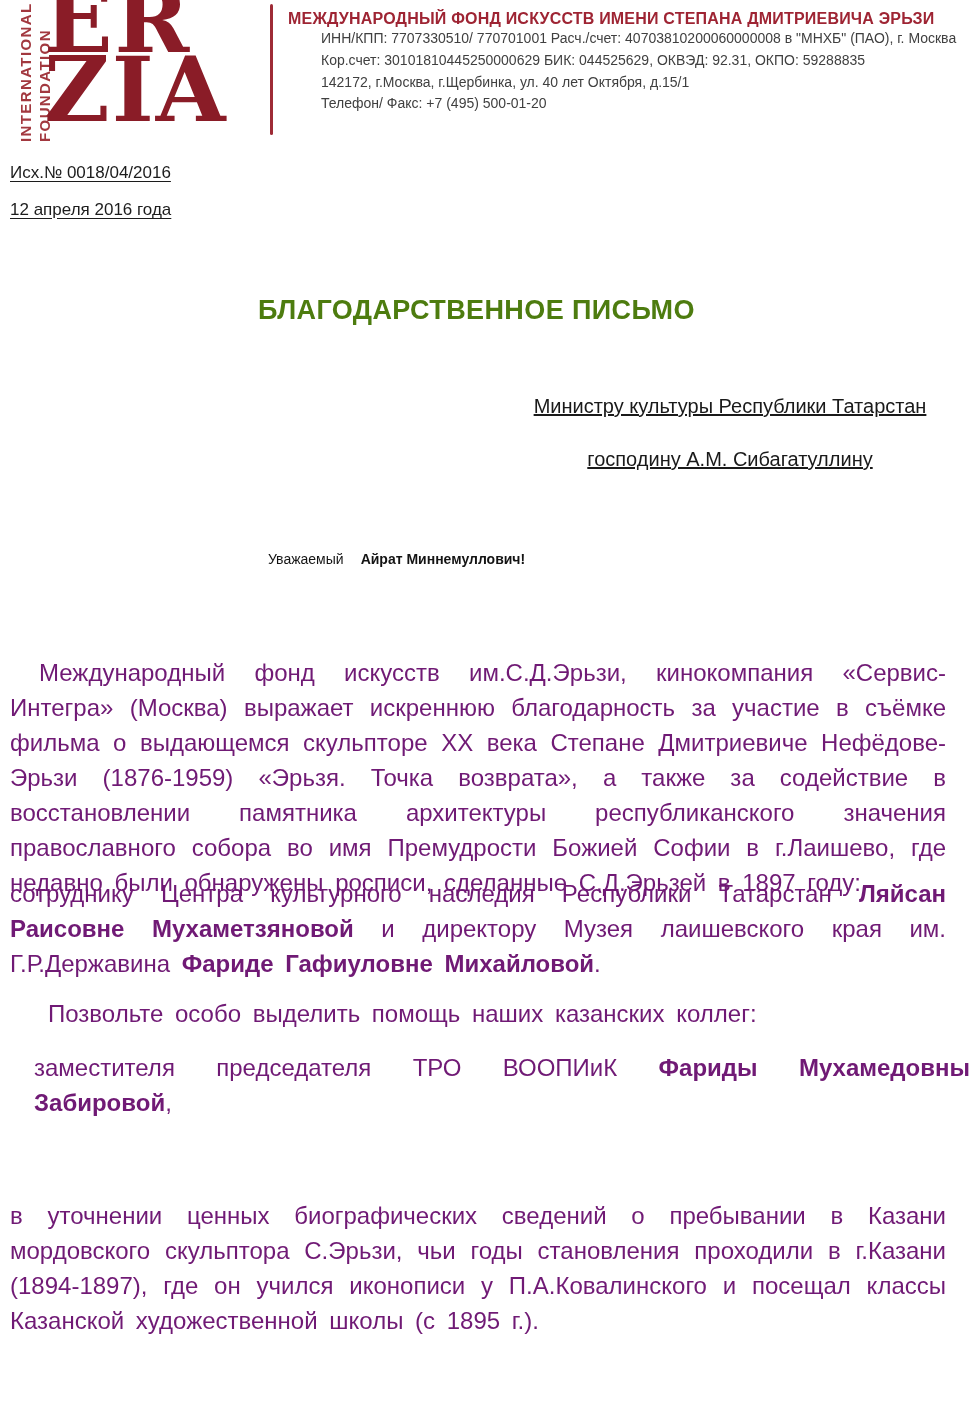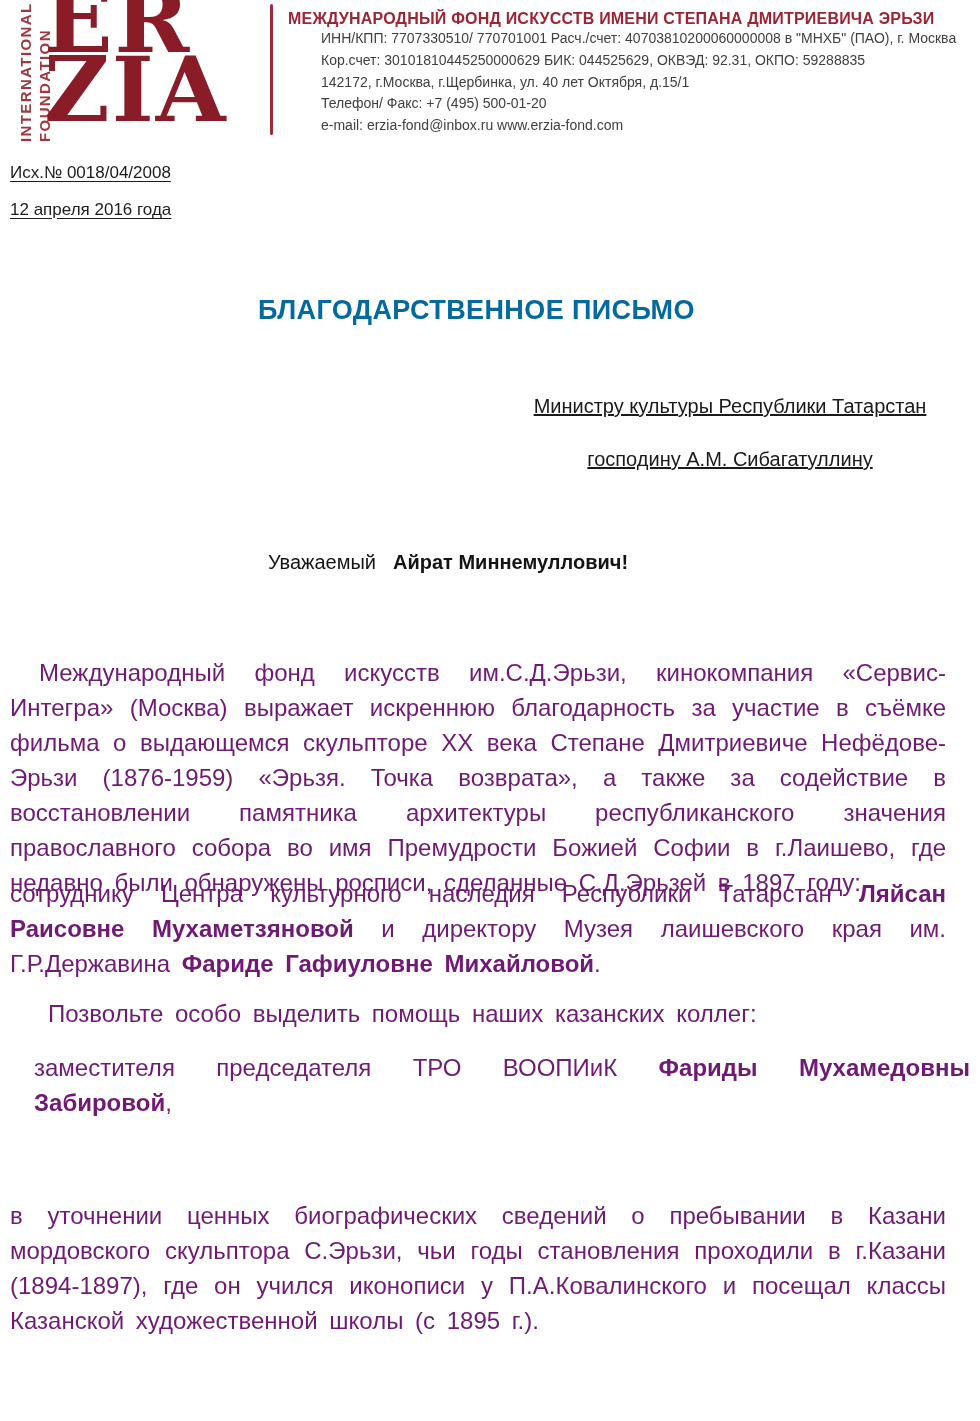--- a/index.html
+++ b/index.html
@@ -46,31 +46,31 @@
   .ref-number,.letter-date{
     position:absolute;left:10px;
     font-size:17px;color:#1c1c1c;
     text-decoration:underline;text-underline-offset:3px;
   }
   .ref-number{top:163px;}
   .letter-date{top:200px;}
   
   .letter-title{
     position:absolute;left:258px;top:295px;margin:0;
-    font-size:27px;font-weight:bold;color:#0369a1;letter-spacing:0.4px;
+    font-size:27px;font-weight:bold;color:#4d7c0f;letter-spacing:0.4px;
     white-space:nowrap;
   }
   .addressee{
     position:absolute;left:480px;top:392px;width:500px;
     font-size:20px;text-align:center;color:#1a1a1a;text-decoration:underline;
   }
   .addressee div{height:53px;line-height:28px;}
   .salutation{
     position:absolute;left:268px;top:551px;
-    font-size:20px;color:#141414;white-space:nowrap;
+    font-size:14px;color:#141414;white-space:nowrap;
   }
   .salutation .name{font-weight:bold;margin-left:17px;}
   .para{
     position:absolute;left:10px;width:936px;margin:0;
     font-size:24px;line-height:35px;
     text-align:justify;word-spacing:5px;color:#701a75;
   }
   .para .bold{font-weight:bold;}
   .p1{top:655px;text-indent:29px;}
   .p2{top:876px;}
@@ -95,24 +95,23 @@
   </div>
 
   <div class="lh-divider"></div>
 
   <div class="org-info">
     <div class="org-name">МЕЖДУНАРОДНЫЙ ФОНД ИСКУССТВ ИМЕНИ СТЕПАНА ДМИТРИЕВИЧА ЭРЬЗИ</div>
     <div class="org-line">ИНН/КПП: 7707330510/ 770701001   Расч./счет:  40703810200060000008 в "МНХБ" (ПАО), г. Москва</div>
     <div class="org-line">Кор.счет: 30101810445250000629   БИК: 044525629,  ОКВЭД:   92.31, ОКПО: 59288835</div>
     <div class="org-line">142172, г.Москва, г.Щербинка, ул. 40 лет Октября, д.15/1</div>
     <div class="org-line">Телефон/ Факс: +7 (495) 500-01-20</div>
-    <div class="org-line">e-mail: erzia-fond@inbox.ru  www.erzia-fond.com</div>
   </div>
 
-  <div class="ref-number">Исх.№ 0018/04/2008</div>
+  <div class="ref-number">Исх.№ 0018/04/2016</div>
   <div class="letter-date">12 апреля 2016 года</div>
 
   <h1 class="letter-title">БЛАГОДАРСТВЕННОЕ ПИСЬМО</h1>
 
   <div class="addressee">
     <div>Министру культуры Республики Татарстан</div>
     <div>господину А.М. Сибагатуллину</div>
   </div>
 
   <div class="salutation">

